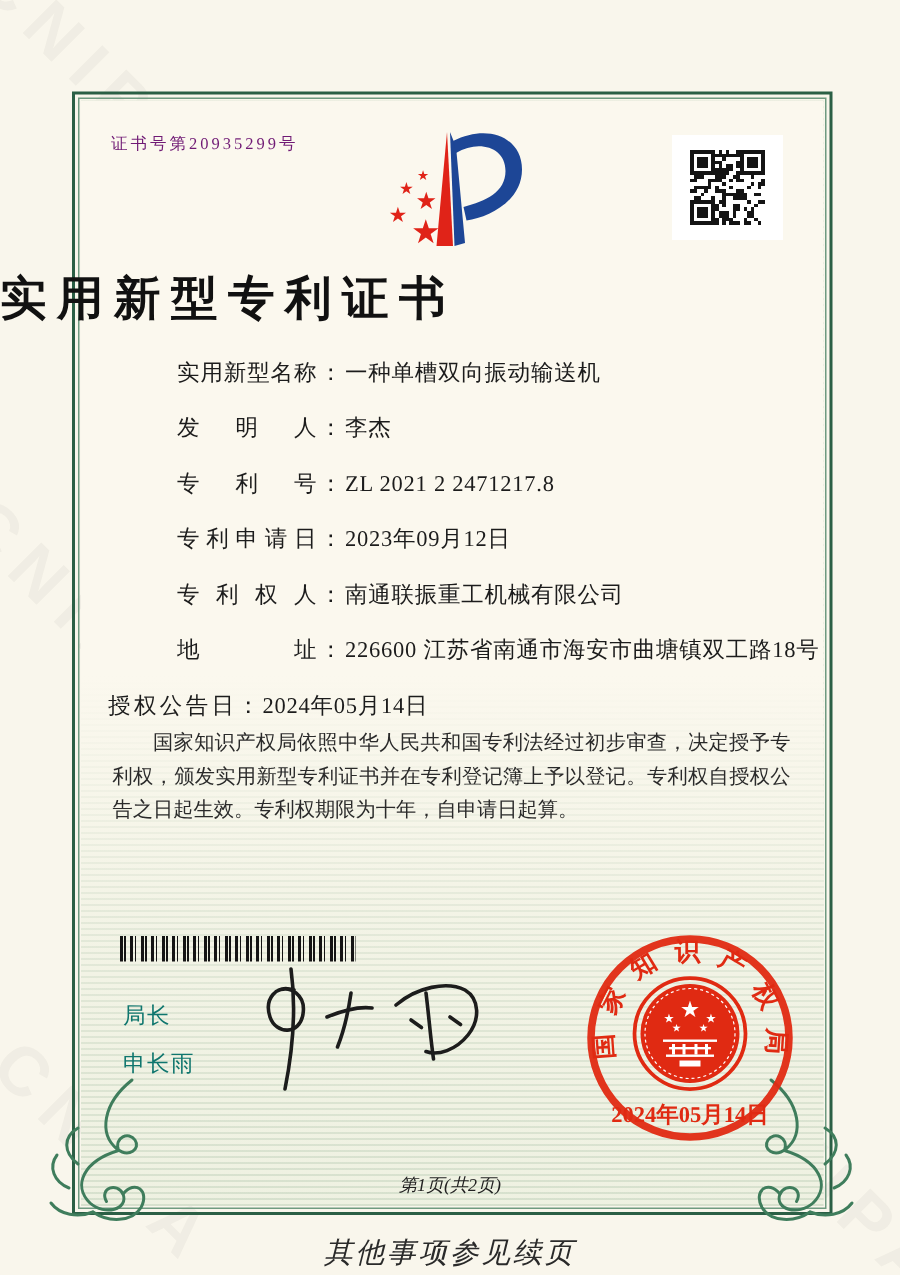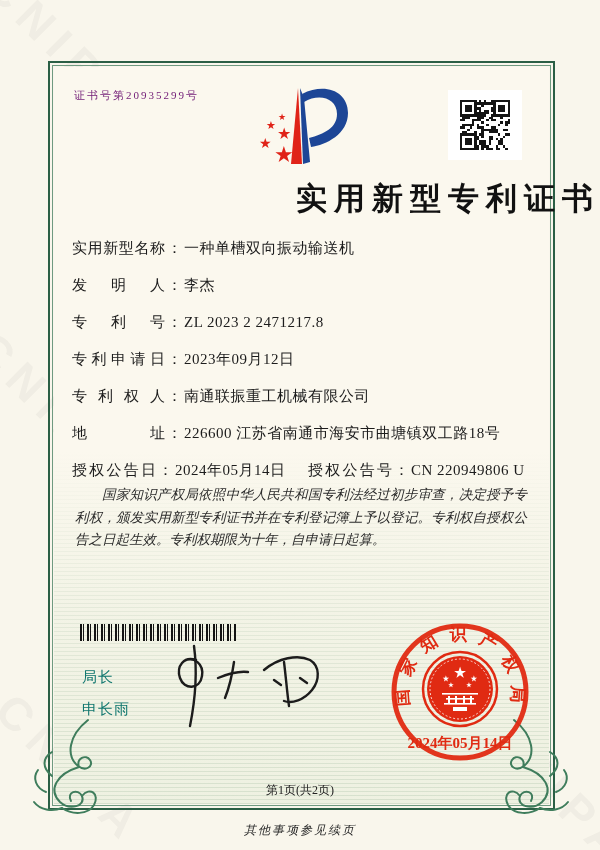--- a/index.html
+++ b/index.html
@@ -23,53 +23,53 @@
         linear-gradient(180deg, #fbf8ee 0%, #fbf8ee 52%, rgba(251,248,238,0.55) 74%, rgba(251,248,238,0.30) 100%),
         repeating-linear-gradient(180deg, rgba(120,160,125,0.30) 0px, rgba(120,160,125,0.30) 1px, rgba(0,0,0,0) 1px, rgba(0,0,0,0) 4px);
   }
 
   .cert-no { position:absolute; left:74px; top:88px; font-size:11px; color:#701a75; letter-spacing:2px; }
 
   .logo { position:absolute; left:240px; top:82px; }
   .qr-box { position:absolute; left:448px; top:90px; width:74px; height:70px; background:#fff;
             display:flex; align-items:center; justify-content:center; }
 
-  .title { position:absolute; left:0; top:178px; width:100%; text-align:right;
+  .title { position:absolute; left:0; top:178px; width:100%; text-align:left;
            font-size:31px; font-weight:bold; color:#111; letter-spacing:7px; }
 
   .frow { position:absolute; left:72px; font-size:15px; color:#1c1c1c; white-space:nowrap; }
-  .flabel { display:inline-block; width:93px; text-align:justify; text-align-last:justify; }
+  .flabel { display:inline-block; width:93px; text-align:justify; text-align-last:justify;margin-left:46px; }
   .flabel5 { display:inline-block; width:84px; text-align:justify; text-align-last:justify; }
   .fsep { margin:0 2px 0 2px; }
   .fval { letter-spacing:0.5px; }
 
   .body-text { position:absolute; left:75px; top:484px; width:452px;
                font-size:13.5px; line-height:22.5px; color:#2a2a2a; text-align:justify; }
-  .body-text p { text-indent:2em; font-style:italic; }
+  .body-text p { text-indent:2em; }
 
   .barcode { position:absolute; left:80px; top:624px; width:157px; height:17px;
       background:repeating-linear-gradient(90deg,
         #141414 0 2px, transparent 2px 3px,
         #141414 3px 4px, transparent 4px 7px,
         #141414 7px 9px, transparent 9px 10px,
         #141414 10px 11px, transparent 11px 14px); }
 
   .signer { position:absolute; left:82px; font-family:"Liberation Sans","DejaVu Sans",sans-serif;
             font-size:15px; color:#0f766e; letter-spacing:1px; }
   .signature { position:absolute; left:152px; top:638px; }
 
   .seal { position:absolute; left:385px; top:617px; z-index:6; }
   .seal text { font-weight:bold; }
 
   .flourish { position:absolute; z-index:4; }
 
   .page-info { position:absolute; left:0; top:782px; width:100%; text-align:center;
-               font-size:12px; color:#222; }
+               font-size:12px; color:#222;font-style:italic; }
   .note { position:absolute; left:0; top:822px; width:100%; text-align:center;
-          font-size:12px; font-style:italic; color:#2a2a2a; letter-spacing:2px; }
+          font-size:19px; font-style:italic; color:#2a2a2a; letter-spacing:2px; }
 </style>
 </head>
 <body>
 
 <div class="page">
 
   <span class="wm" style="left:-34px; top:18px;">CNIPA</span>
   <span class="wm green" style="left:300px; top:170px;">CNIPA</span>
   <span class="wm" style="left:-44px; top:380px;">CNIPA</span>
   <span class="wm" style="left:392px; top:238px;">CNIPA</span>
@@ -248,36 +248,33 @@
 
   <div class="title">实用新型专利证书</div>
 
   <div class="frow" style="top:239px">
     <span class="flabel">实用新型名称</span><span class="fsep">：</span><span class="fval">一种单槽双向振动输送机</span>
   </div>
   <div class="frow" style="top:276px">
     <span class="flabel">发明人</span><span class="fsep">：</span><span class="fval">李杰</span>
   </div>
   <div class="frow" style="top:313px">
-    <span class="flabel">专利号</span><span class="fsep">：</span><span class="fval">ZL 2023 2 2471217.8</span>
+    <span class="flabel">专利号</span><span class="fsep">：</span><span class="fval">ZL 2021 2 2471217.8</span>
   </div>
   <div class="frow" style="top:350px">
     <span class="flabel">专利申请日</span><span class="fsep">：</span><span class="fval">2023年09月12日</span>
   </div>
   <div class="frow" style="top:387px">
     <span class="flabel">专利权人</span><span class="fsep">：</span><span class="fval">南通联振重工机械有限公司</span>
   </div>
   <div class="frow" style="top:424px">
     <span class="flabel">地址</span><span class="fsep">：</span><span class="fval">226600 江苏省南通市海安市曲塘镇双工路18号</span>
   </div>
   <div class="frow" style="top:461px">
     <span class="flabel5">授权公告日</span><span class="fsep">：</span><span class="fval">2024年05月14日</span>
-  </div>
-  <div class="frow" style="top:461px; left:308px">
-    <span class="flabel5">授权公告号</span><span class="fsep">：</span><span class="fval">CN 220949806 U</span>
   </div>
 
   <div class="body-text">
     <p>国家知识产权局依照中华人民共和国专利法经过初步审查，决定授予专利权，颁发实用新型专利证书并在专利登记簿上予以登记。专利权自授权公告之日起生效。专利权期限为十年，自申请日起算。</p>
   </div>
 
   <div class="barcode"></div>
 
   <div class="signer" style="top:668px">局长</div>
   <div class="signer" style="top:700px">申长雨</div>

